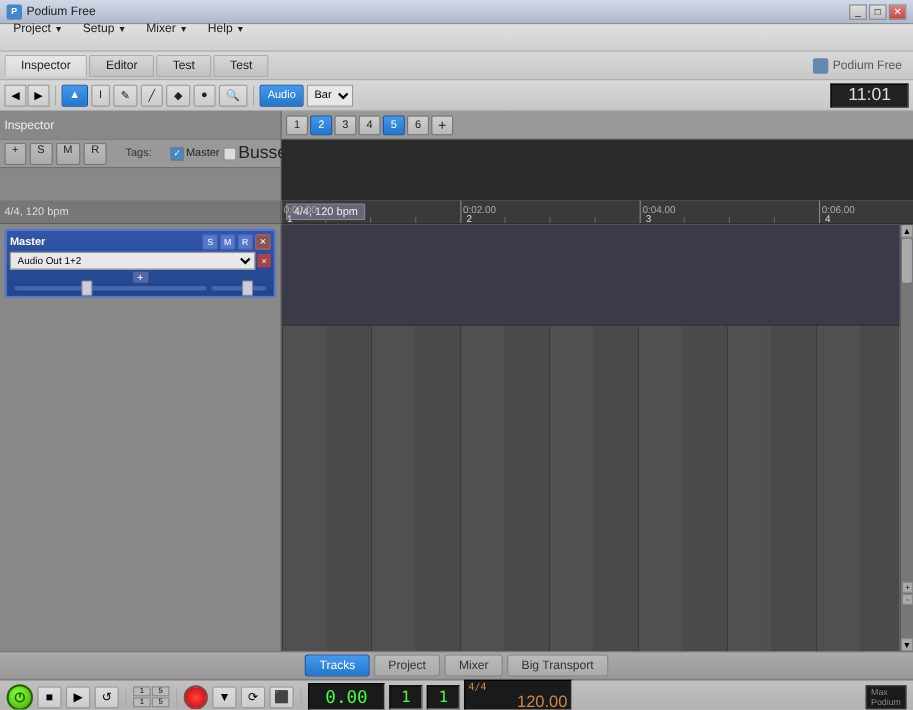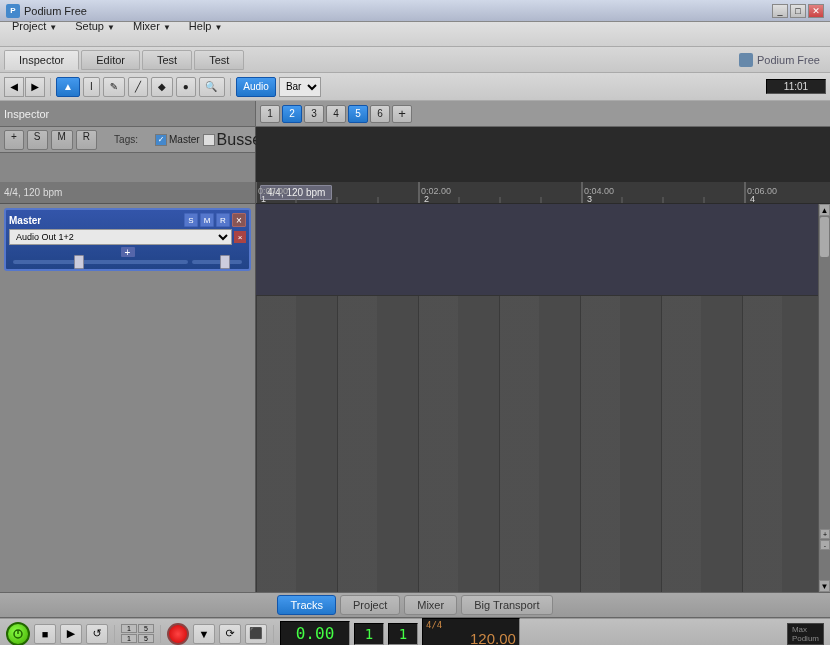--- a/index.html
+++ b/index.html
@@ -47,21 +47,21 @@
     .toolbar-btn {
       height: 20px; padding: 0 6px; font-size: 10px; cursor: pointer;
       border: 1px solid #999; border-radius: 2px;
       background: linear-gradient(to bottom, #e0e0e0, #cccccc);
       color: #222; display: flex; align-items: center; gap: 2px;
     }
     .toolbar-btn.active { background: linear-gradient(to bottom, #4499ee, #2277cc); color: white; border-color: #1155aa; }
     .toolbar-sep { width: 1px; height: 18px; background: #aaa; margin: 0 2px; }
     .toolbar-nav { display: flex; gap: 1px; }
     .nav-btn { width: 20px; height: 20px; border: 1px solid #999; background: linear-gradient(to bottom, #e0e0e0, #cccccc); font-size: 10px; display: flex; align-items: center; justify-content: center; cursor: pointer; }
-    .time-display { background: #222; color: #ddd; padding: 1px 15px; font-size: 10px; border: 1px inset #555; min-width: 60px; text-align: center; }
+    .time-display { background: #222; color: #ddd; padding: 1px 15px; font-size: 16px; border: 1px inset #555; min-width: 60px; text-align: center; }
     .snap-select { height: 20px; font-size: 10px; border: 1px solid #999; background: #e8e8e8; padding: 0 2px; }
     .main-tab-btn {
       height: 20px; padding: 0 6px; font-size: 10px; cursor: pointer;
       border: 1px solid #777; border-radius: 2px;
       background: linear-gradient(to bottom, #bbb, #aaa);
       color: #222;
     }
     .tag-label { font-size: 10px; color: #333; margin: 0 14px; }
     .check-box { width: 12px; height: 12px; border: 1px solid #777; background: #ddd; display: flex; align-items: center; justify-content: center; font-size: 8px; }
     .check-box.checked { background: #4488cc; color: white; }

